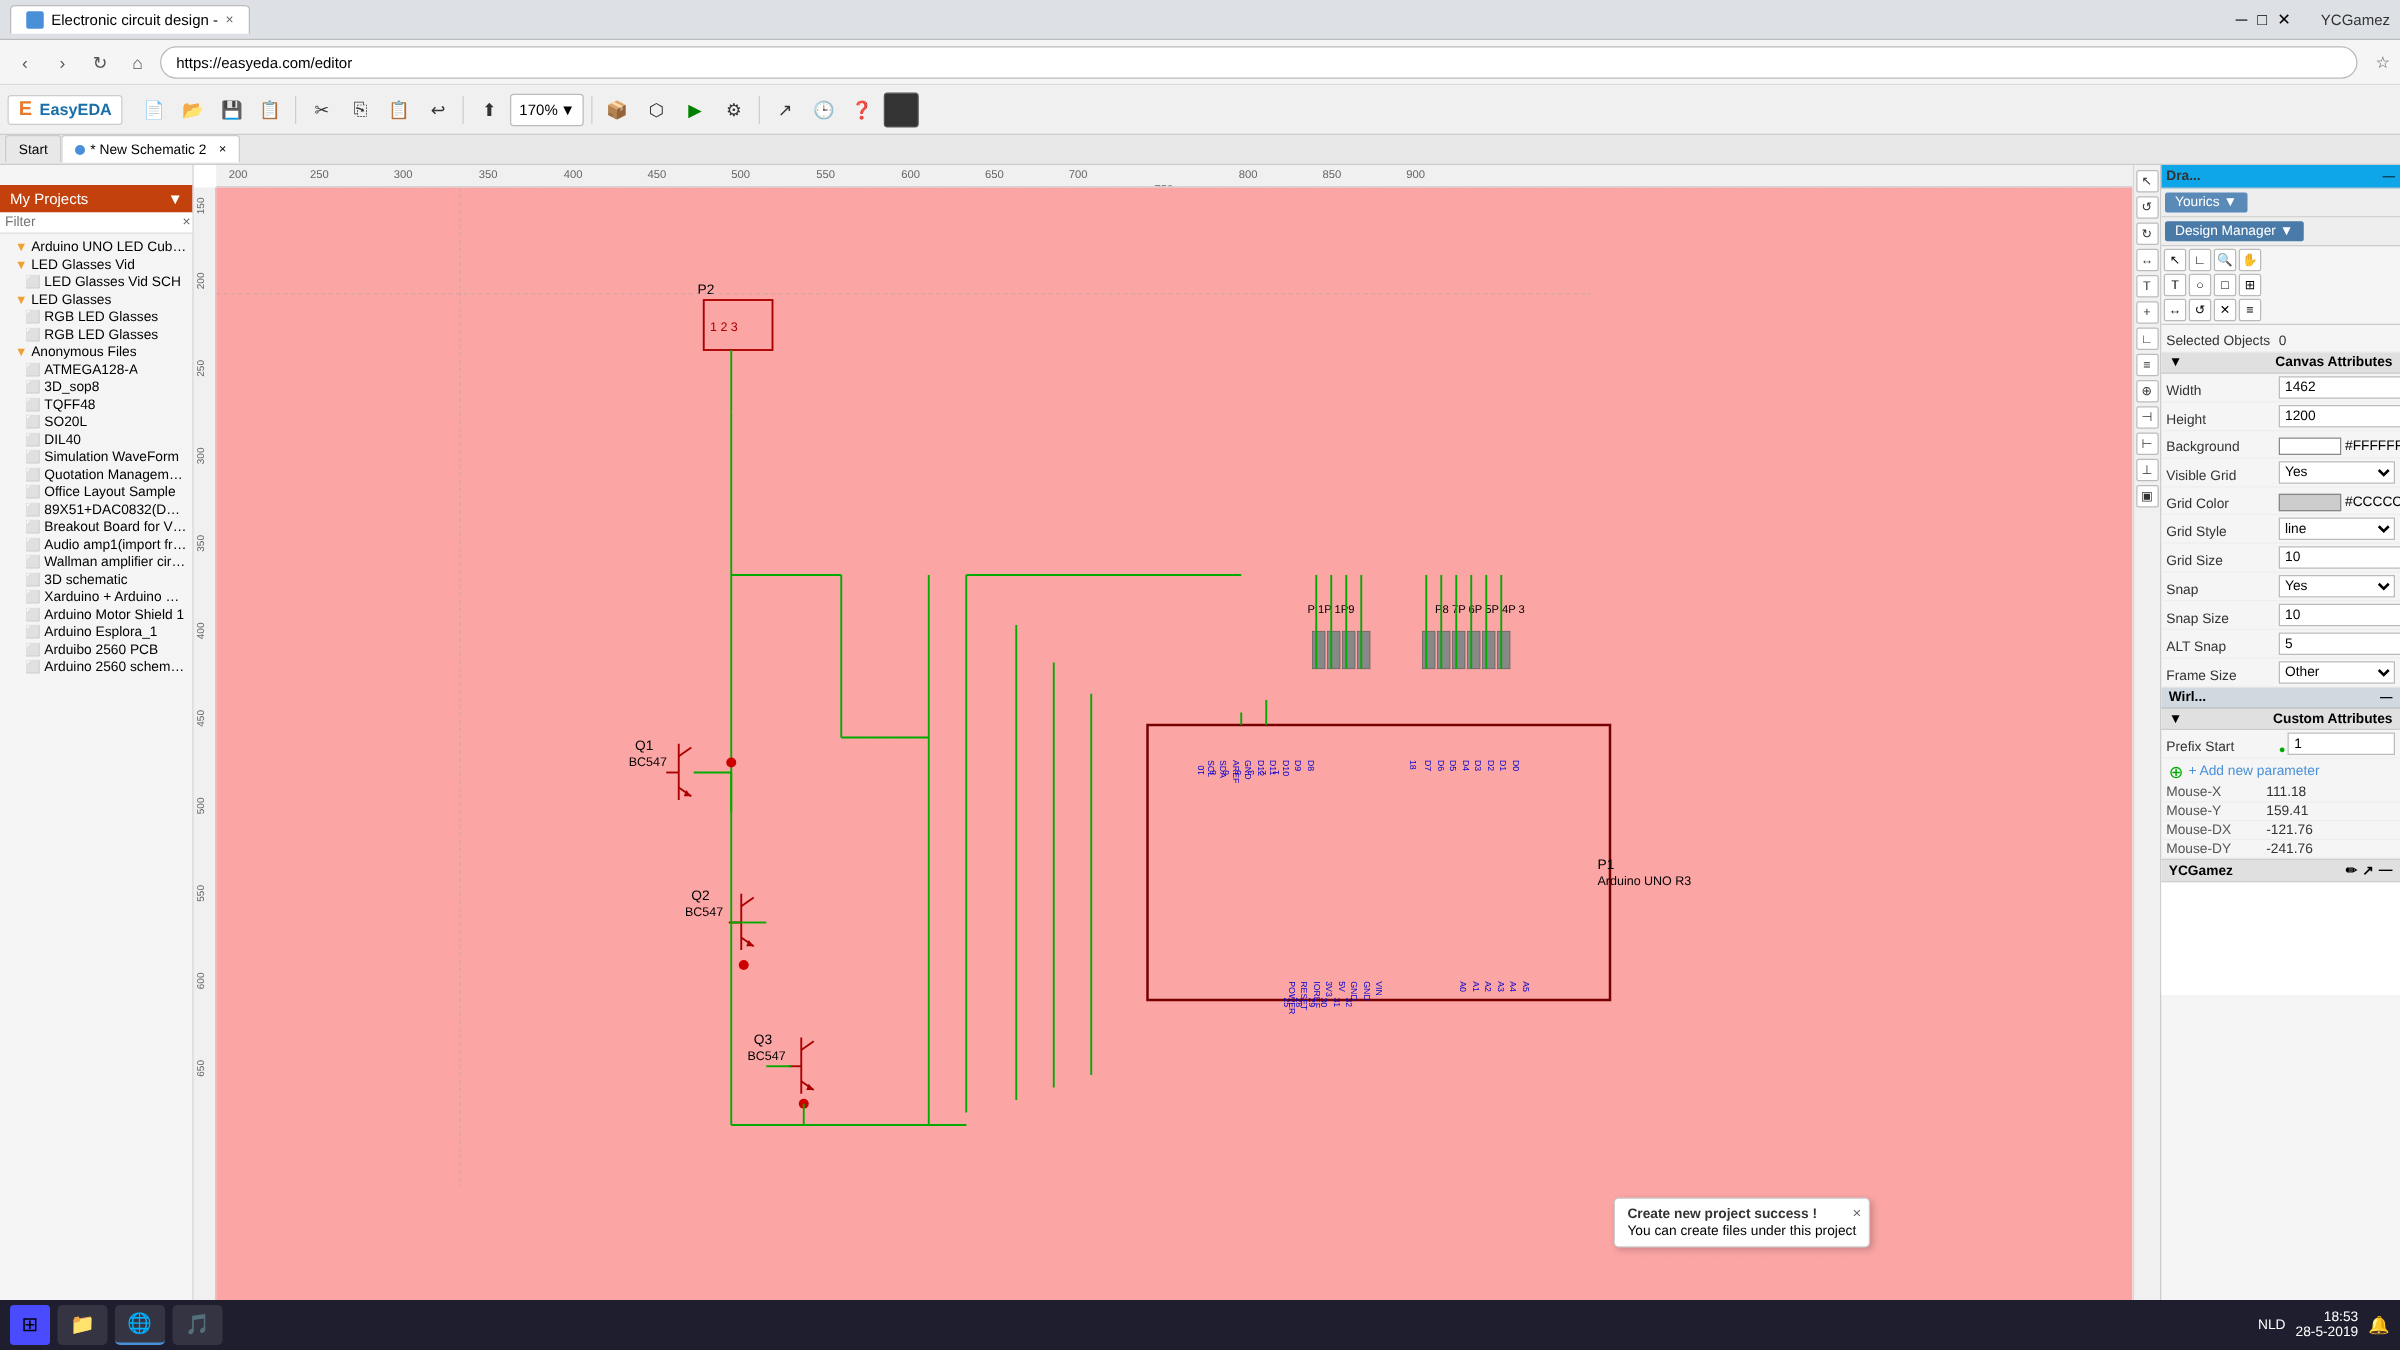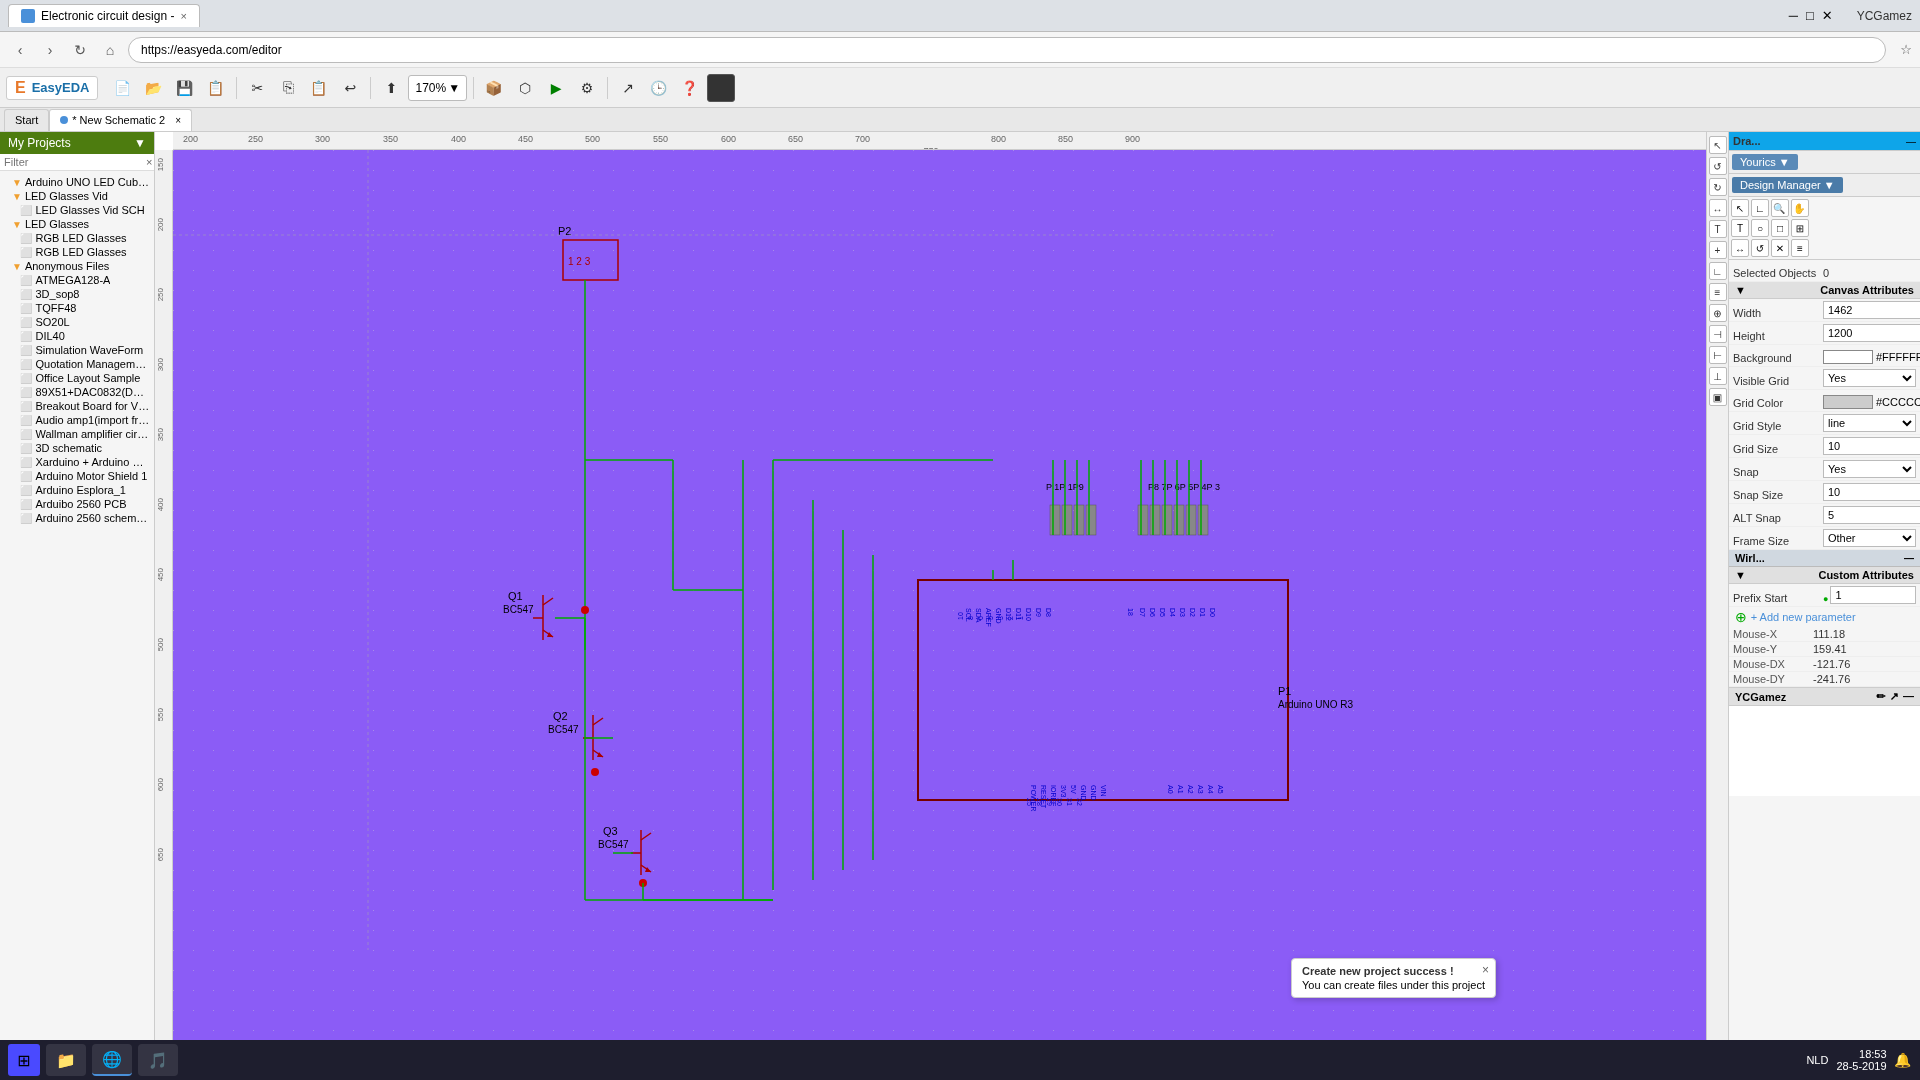--- a/index.html
+++ b/index.html
@@ -100,21 +100,21 @@
       border: 1px solid #555;
       border-radius: 3px;
       cursor: pointer;
     }
 
     
     .tab-bar {
       background: #e8e8e8;
       height: 24px;
       display: flex;
-      align-items: center;
+      align-items: flex-start;
       padding: 0 4px;
       border-bottom: 1px solid #ccc;
     }
     .editor-tab {
       background: #fff;
       border: 1px solid #ccc;
       border-bottom: none;
       padding: 2px 10px;
       font-size: 11px;
       cursor: pointer;
@@ -135,27 +135,28 @@
     
     .left-panel {
       width: 155px;
       background: #f5f5f5;
       border-right: 1px solid #ccc;
       display: flex;
       flex-direction: column;
       overflow: hidden;
     }
     .panel-header {
-      background: #4d7c0f;
+      background: #c2410c;
       color: white;
       padding: 4px 8px;
       font-size: 12px;
       display: flex;
       align-items: center;
       justify-content: space-between;
+      margin-top: 16px;
     }
     .filter-bar {
       display: flex;
       align-items: center;
       padding: 2px 4px;
       border-bottom: 1px solid #ddd;
       background: #fff;
     }
     .filter-input {
       flex: 1; border: none; outline: none; font-size: 11px;
@@ -210,21 +211,21 @@
       border-right: 1px solid #ccc;
       overflow: hidden;
     }
 
     .canvas-content {
       position: absolute;
       top: 18px;
       left: 18px;
       right: 0;
       bottom: 18px;
-      background: #8b5cf6;
+      background: #fca5a5;
       overflow: hidden;
     }
 
     
     .schematic-svg {
       width: 100%;
       height: 100%;
     }
 
     

